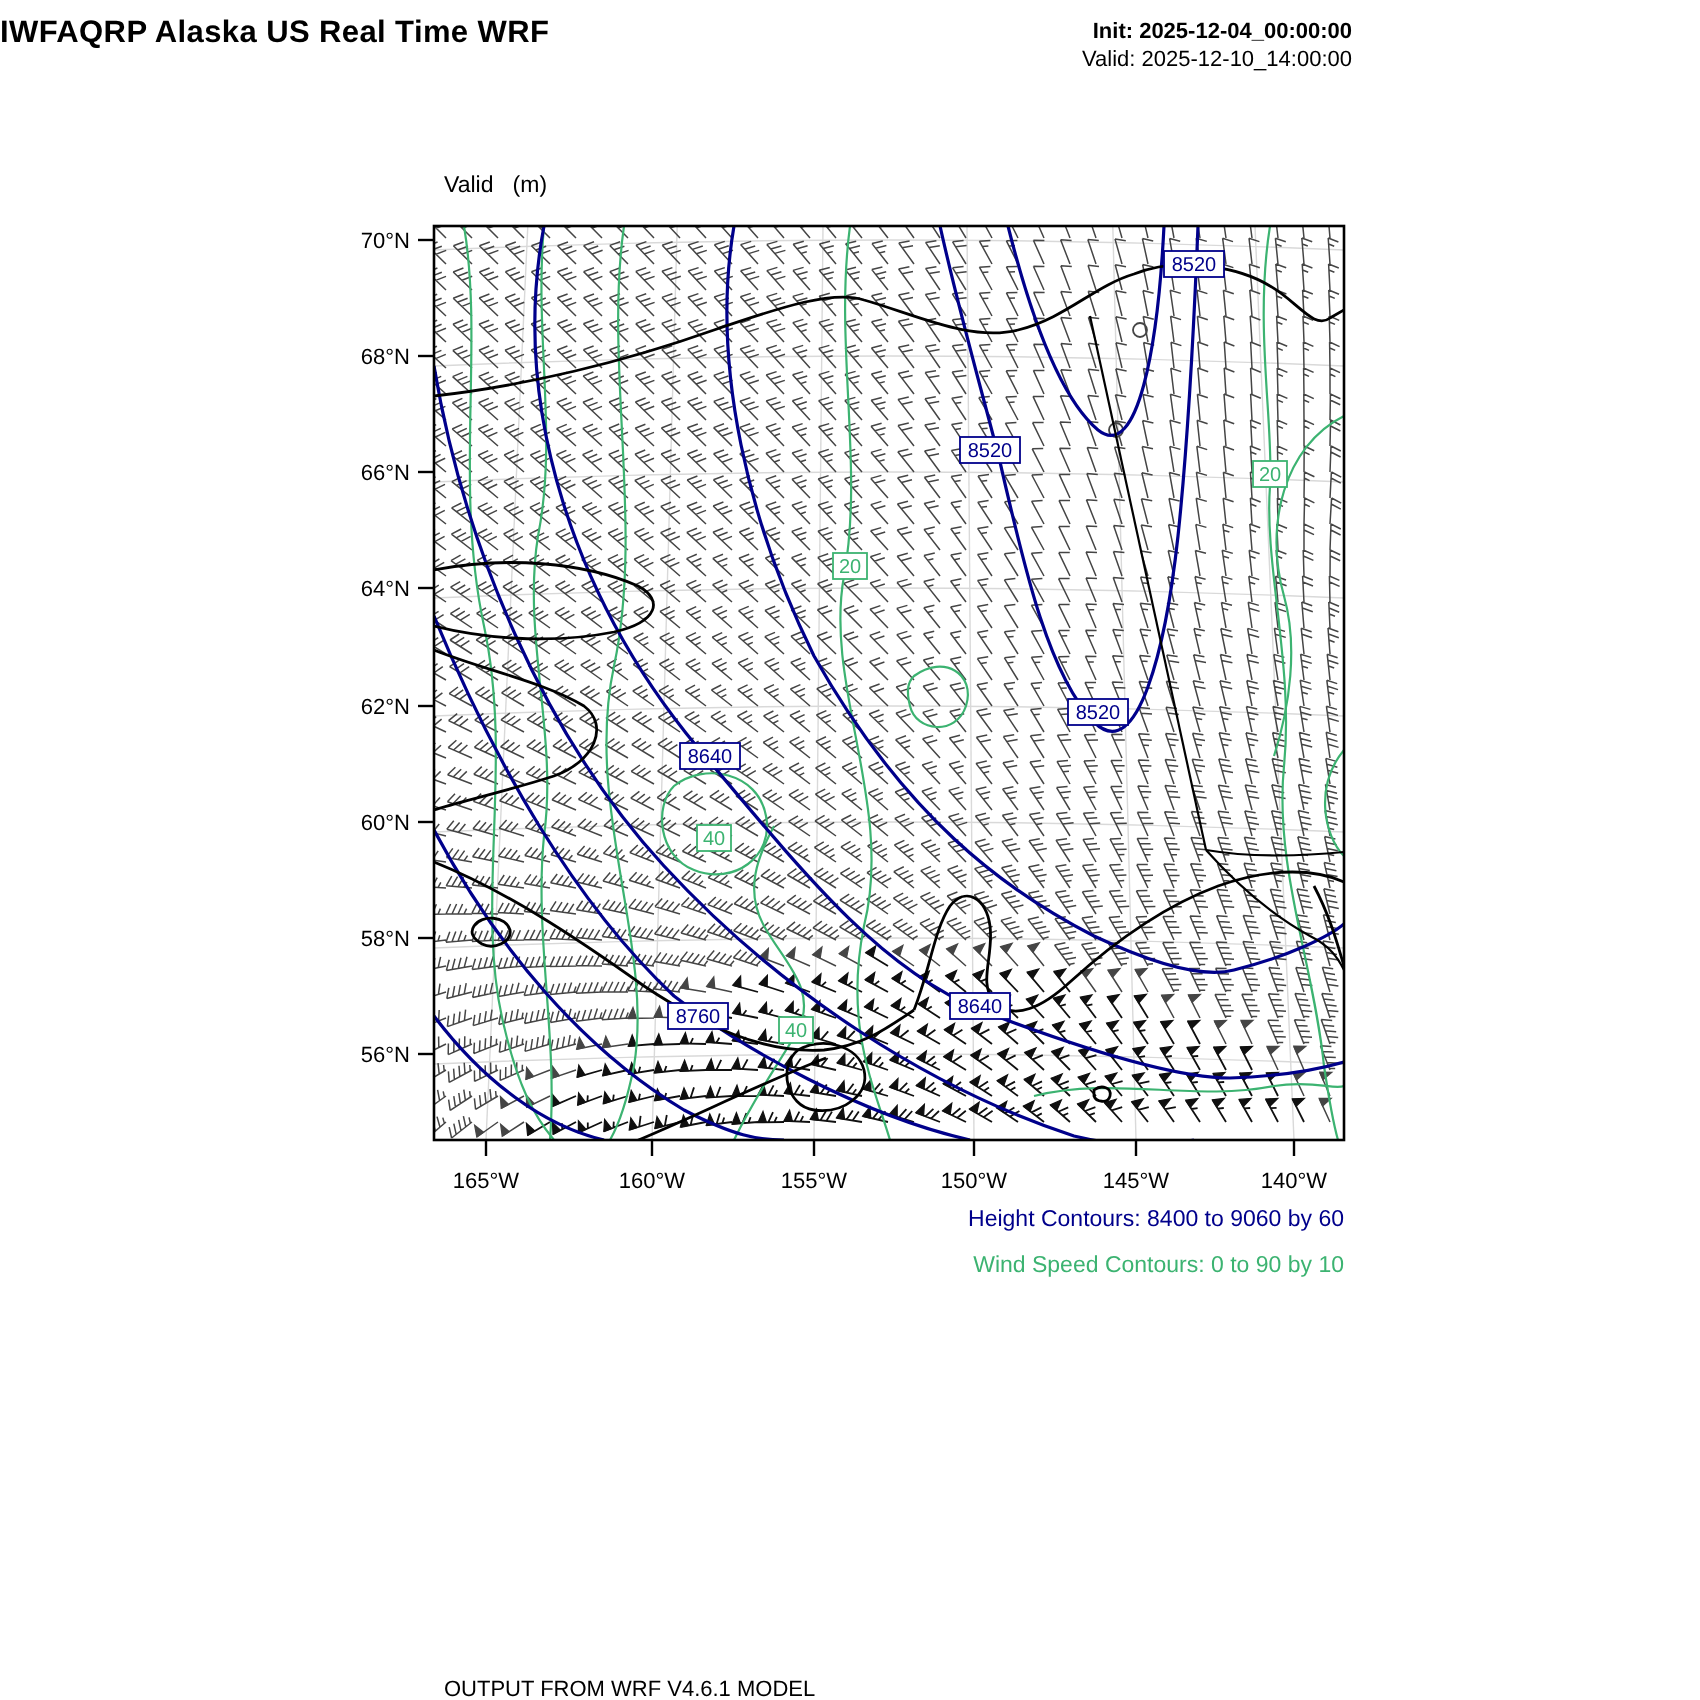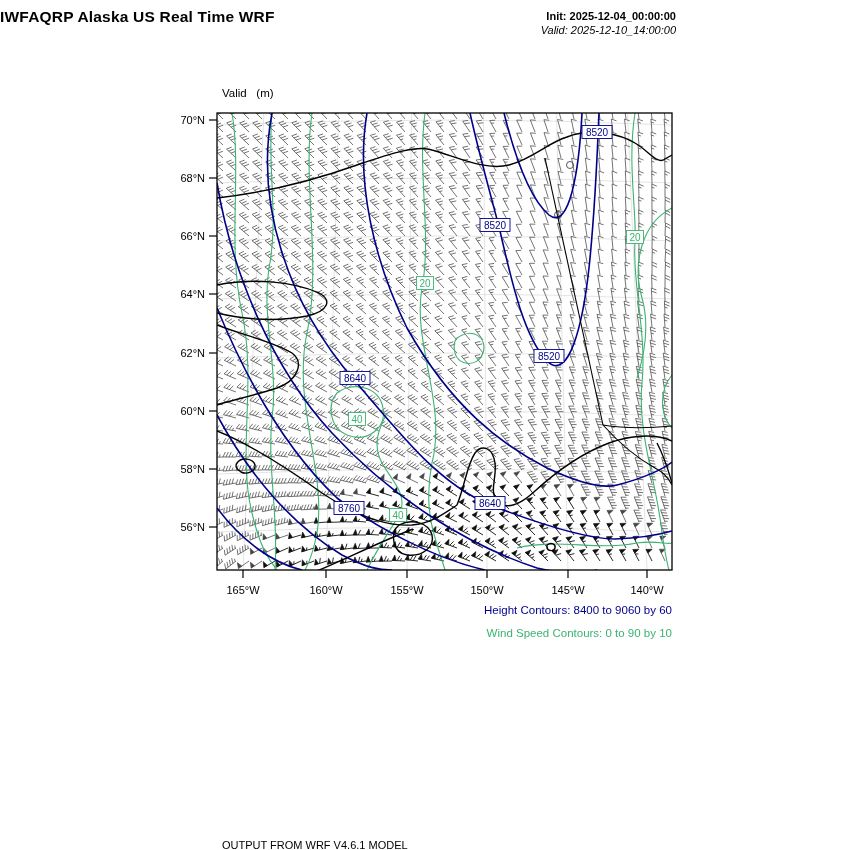--- a/index.html
+++ b/index.html
@@ -1,20 +1,20 @@
 <!DOCTYPE html>
 <html><head>
 <meta charset="utf-8">
 <style>
   html,body{margin:0;padding:0;background:#ffffff;}
   body{width:850px;height:850px;position:relative;font-family:"Liberation Sans",sans-serif;color:#000;overflow:hidden;}
   .abs{position:absolute;}
   .title{top:8px;left:0;width:730px;text-align:left;font-size:15.5px;font-weight:bold;letter-spacing:0.2px;}
   .init{top:10px;right:174px;font-size:11px;font-weight:bold;text-align:right;}
-  .valid{top:24px;right:174px;font-size:11px;text-align:right;font-style:italic;}
+  .valid{top:24px;right:174px;font-size:11px;text-align:right;}
   .legend{top:58px;left:222px;font-size:11.5px;line-height:14px;white-space:pre;}
   .cap-height{top:604px;right:178px;font-size:11.5px;}
   .cap-wind{top:627px;right:178px;font-size:11.5px;}
   .footer{top:810px;left:222px;font-size:11px;line-height:14px;white-space:pre;}
   #map-wrap{top:93px;left:165px;width:560px;height:510px;}
   svg text{font-family:"Liberation Sans",sans-serif;}
 </style>
 </head>
 <body>
 

